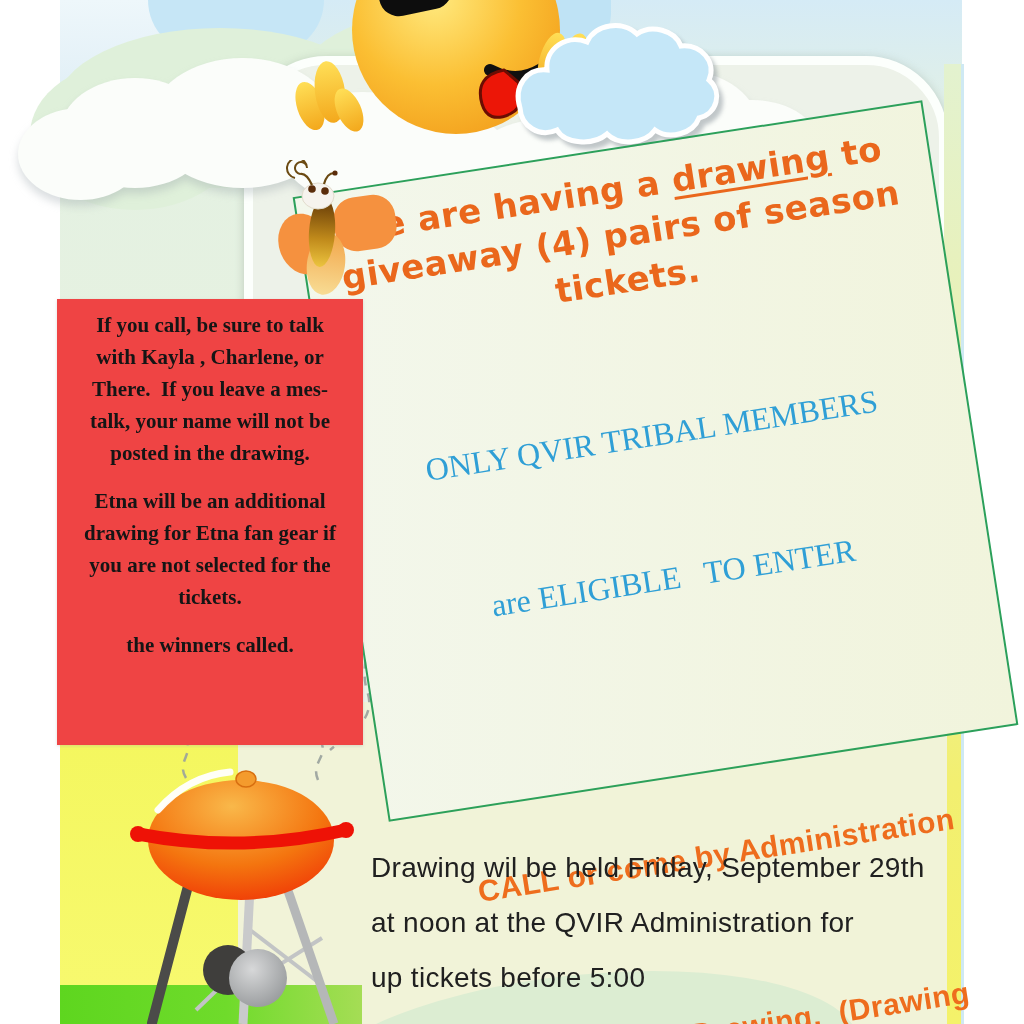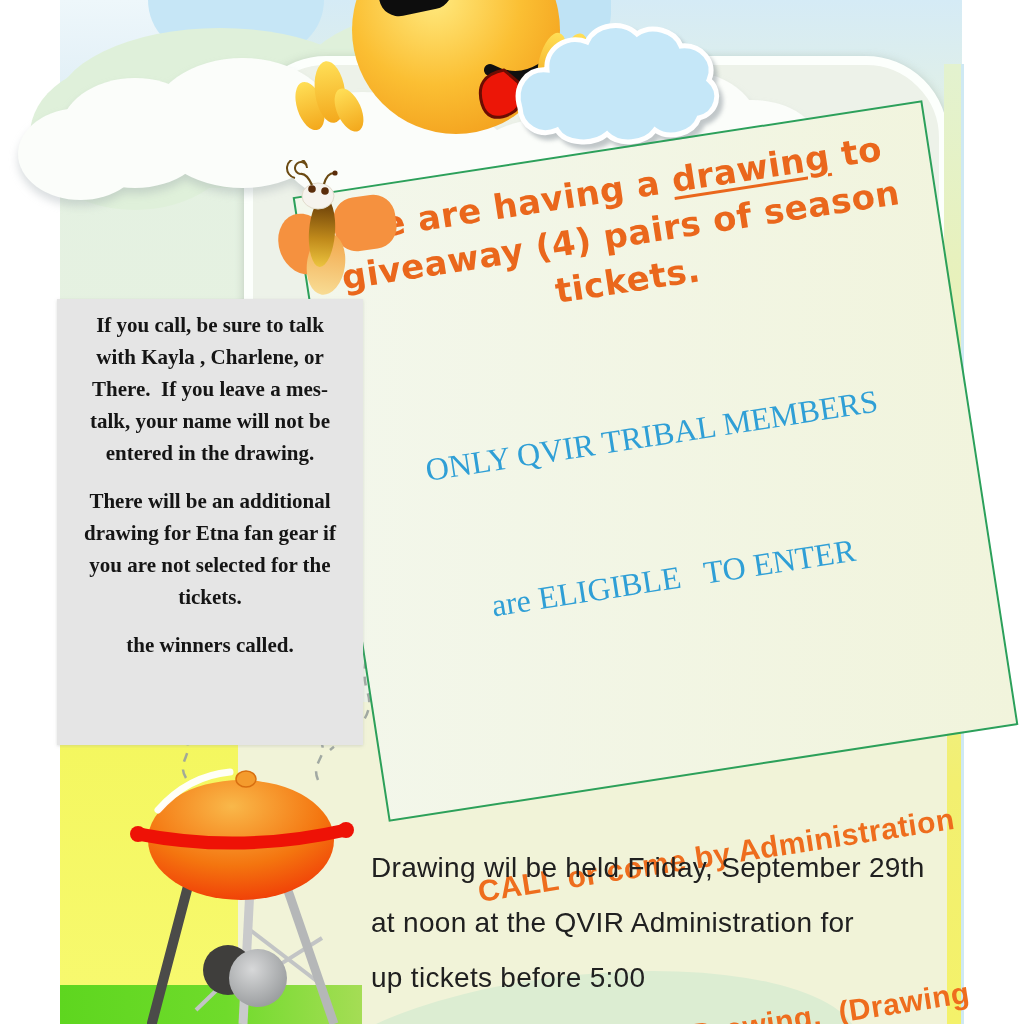--- a/index.html
+++ b/index.html
@@ -40,21 +40,21 @@
     background:linear-gradient(100deg,#f3f7ec 0%,#f1f4dc 100%);
     border:2px solid #2ca05a;box-sizing:border-box;text-align:center;padding-top:16px;}
   .ann-headline{font-family:"DejaVu Sans",sans-serif;font-weight:800;font-size:34px;line-height:46px;
     color:#ea671c;letter-spacing:.5px;}
   .ann-headline .u{text-decoration:underline;text-decoration-thickness:3px;text-underline-offset:5px;}
   .ann-elig{margin-top:14px;font-family:"Liberation Serif",serif;font-size:32px;line-height:48px;color:#2f9fd6;white-space:pre;}
   .ann-call{margin-top:16px;font-family:"Liberation Sans",sans-serif;font-weight:bold;font-size:30px;line-height:58px;
     color:#ee6d1d;letter-spacing:.5px;white-space:pre;}
 
   
-  .note-box{left:57px;top:299px;width:306px;height:446px;background:#e5e5e5;box-sizing:border-box;
+  .note-box{left:57px;top:299px;width:306px;height:446px;background:#ef4444;box-sizing:border-box;
     padding-top:10px;text-align:center;font-family:"Liberation Serif",serif;font-weight:bold;
     font-size:21px;line-height:32px;color:#151515;box-shadow:0 1px 3px rgba(160,165,160,.35);}
   .note-box .para{margin:0 0 16px 0;}
   .tl{white-space:pre;}
 
   
   .details{left:371px;top:840px;width:575px;font-family:"Liberation Sans",sans-serif;
     font-size:28px;line-height:55px;color:#202020;letter-spacing:.3px;}
 </style>
 </head>
@@ -159,24 +159,24 @@
       
     </div>
   </div>
 
   <div class="abs note-box">
     <div class="para">
       <div class="tl">If you call, be sure to talk</div>
       <div class="tl">with Kayla , Charlene, or</div>
       <div class="tl">There.  If you leave a mes-</div>
       <div class="tl">talk, your name will not be</div>
-      <div class="tl">entered in the drawing.</div>
+      <div class="tl">posted in the drawing.</div>
     </div>
     <div class="para">
-      <div class="tl">There will be an additional</div>
+      <div class="tl">Etna will be an additional</div>
       <div class="tl">drawing for Etna fan gear if</div>
       <div class="tl">you are not selected for the</div>
       <div class="tl">tickets.</div>
     </div>
     <div class="para">
       <div class="tl">the winners called.</div>
     </div>
   </div>
 
   <svg class="abs" style="left:278px;top:160px;" width="125" height="150" viewBox="0 0 125 150">

